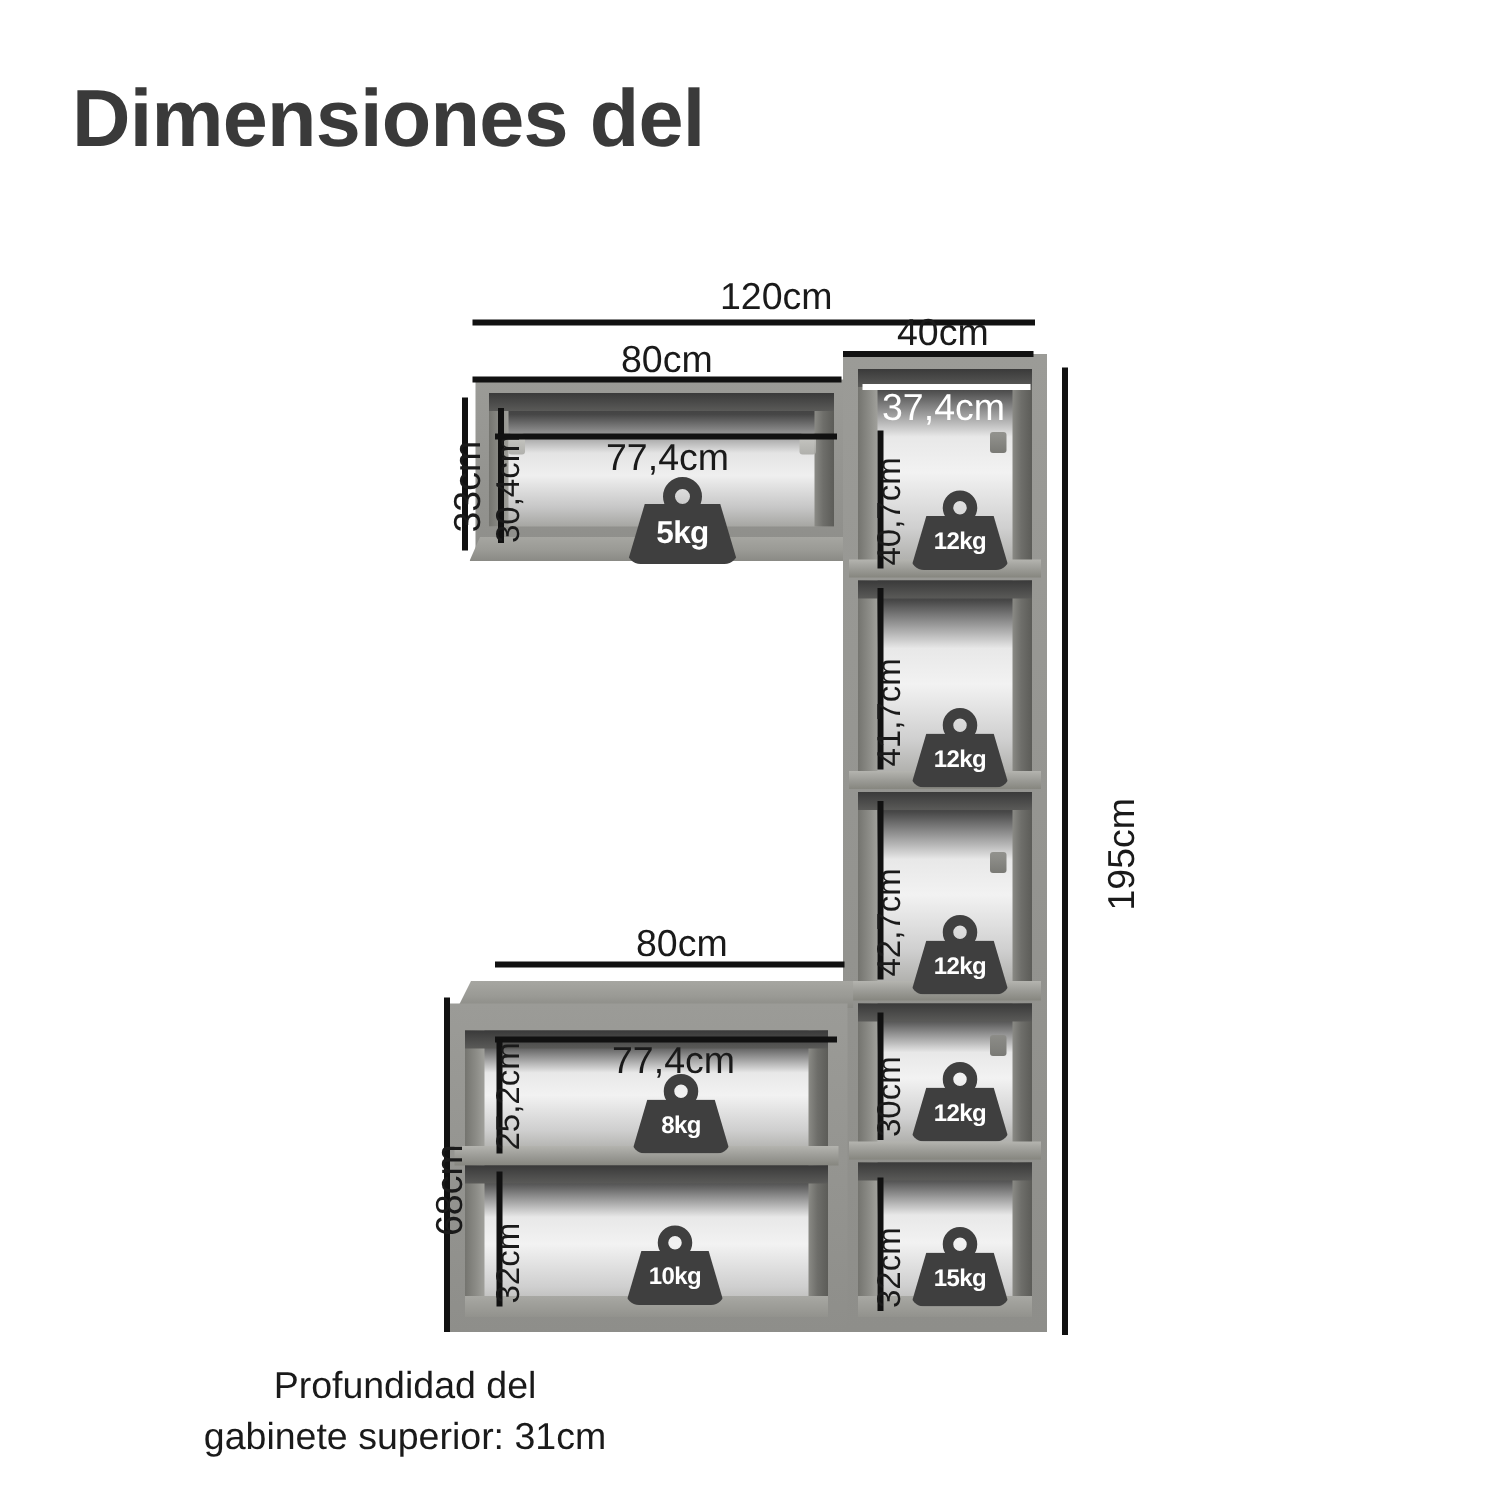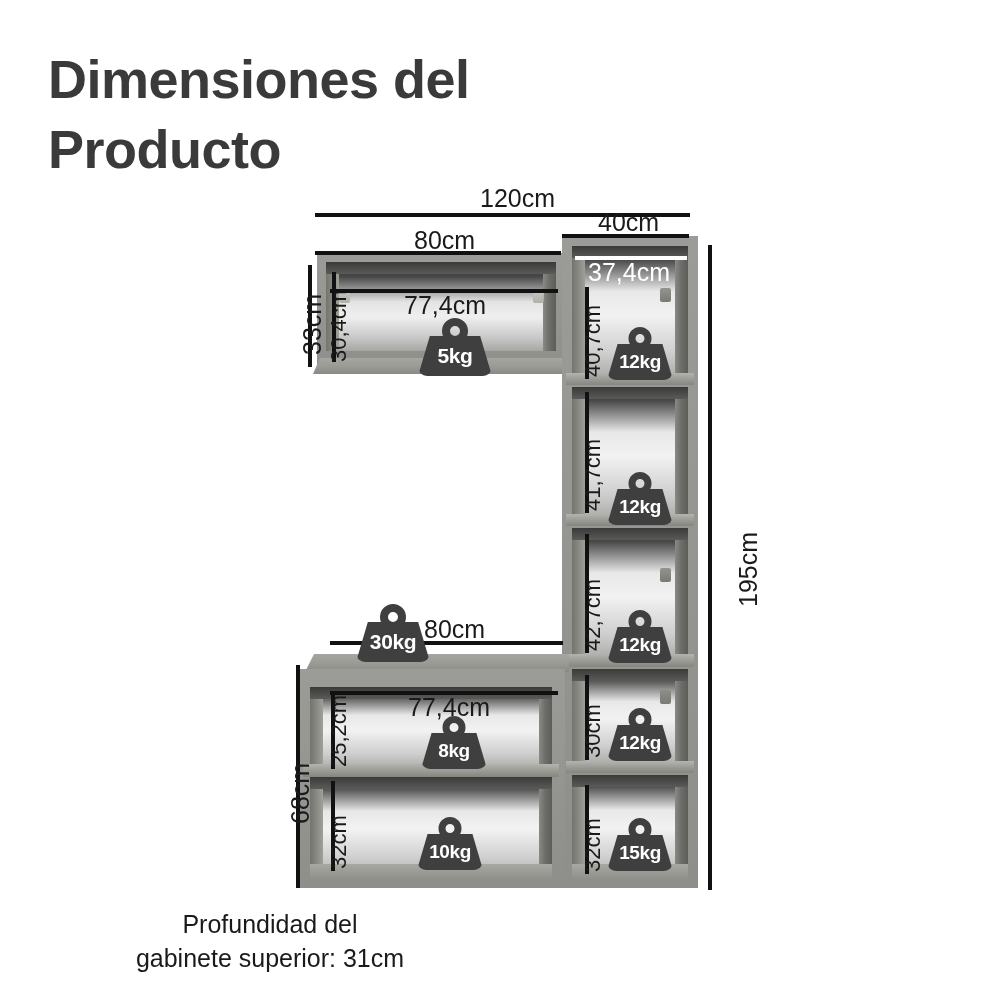--- a/index.html
+++ b/index.html
@@ -93,37 +93,36 @@
     border-radius:9px;
   }
   .weight .txt{
     position:absolute;left:0;bottom:0;width:74px;height:40px;
     display:flex;align-items:center;justify-content:center;
     color:#ffffff;font-size:21px;font-weight:bold;
     letter-spacing:-0.4px;
   }
   .weight.sm{width:66px;height:53px;}
   .weight.sm .body{width:66px;height:36px;}
-  .weight.sm .txt{width:66px;height:36px;font-size:19px;}
+  .weight.sm .txt{width:66px;height:36px;font-size:16px;}
   .weight.sm .ring{width:23px;height:23px;border-width:7px;}
 
   
   .caption{
     position:absolute;text-align:center;color:#1a1a1a;
     font-size:25px;line-height:1.34;white-space:pre-line;
   }
 </style>
 </head>
 <body>
 
 <div id="stage">
 
   <div class="title">
     <div>Dimensiones del</div>
-    <div>Producto</div>
   </div>
 
   <div class="carcass" style="left:317px;top:253px;width:248px;height:120px;">
     <div class="cavity shallow" style="left:9px;top:9px;right:9px;bottom:22px;">
       <div class="wall-l"></div>
       <div class="wall-r"></div>
       <div class="ceil"></div>
     </div>
     <div class="hinge" style="left:22px;top:36px;"></div>
     <div class="hinge" style="left:216px;top:36px;"></div>
@@ -255,25 +254,20 @@
   <div class="dim-v" style="left:585px;top:785px;height:89px;"></div>
   <div class="lbl vert" style="left:580px;top:872px;font-size:22px;">32cm</div>
   <div class="weight sm" style="left:607px;top:818px;">
     <div class="ring"></div>
     <div class="body"></div>
     <div class="txt">15kg</div>
   </div>
 
   <div class="dim-h" style="left:330px;top:641px;width:233px;"></div>
   <div class="lbl" style="left:424px;top:615px;">80cm</div>
-  <div class="weight" style="left:356px;top:604px;">
-    <div class="ring"></div>
-    <div class="body"></div>
-    <div class="txt">30kg</div>
-  </div>
 
   <div class="dim-v" style="left:296px;top:665px;height:223px;"></div>
   <div class="lbl vert" style="left:286px;top:824px;">68cm</div>
 
   <div class="dim-h" style="left:330px;top:691px;width:228px;"></div>
   <div class="lbl" style="left:408px;top:693px;">77,4cm</div>
 
   <div class="dim-v" style="left:331px;top:693px;height:76px;"></div>
   <div class="lbl vert" style="left:326px;top:767px;font-size:22px;">25,2cm</div>
   <div class="weight sm" style="left:421px;top:716px;">

